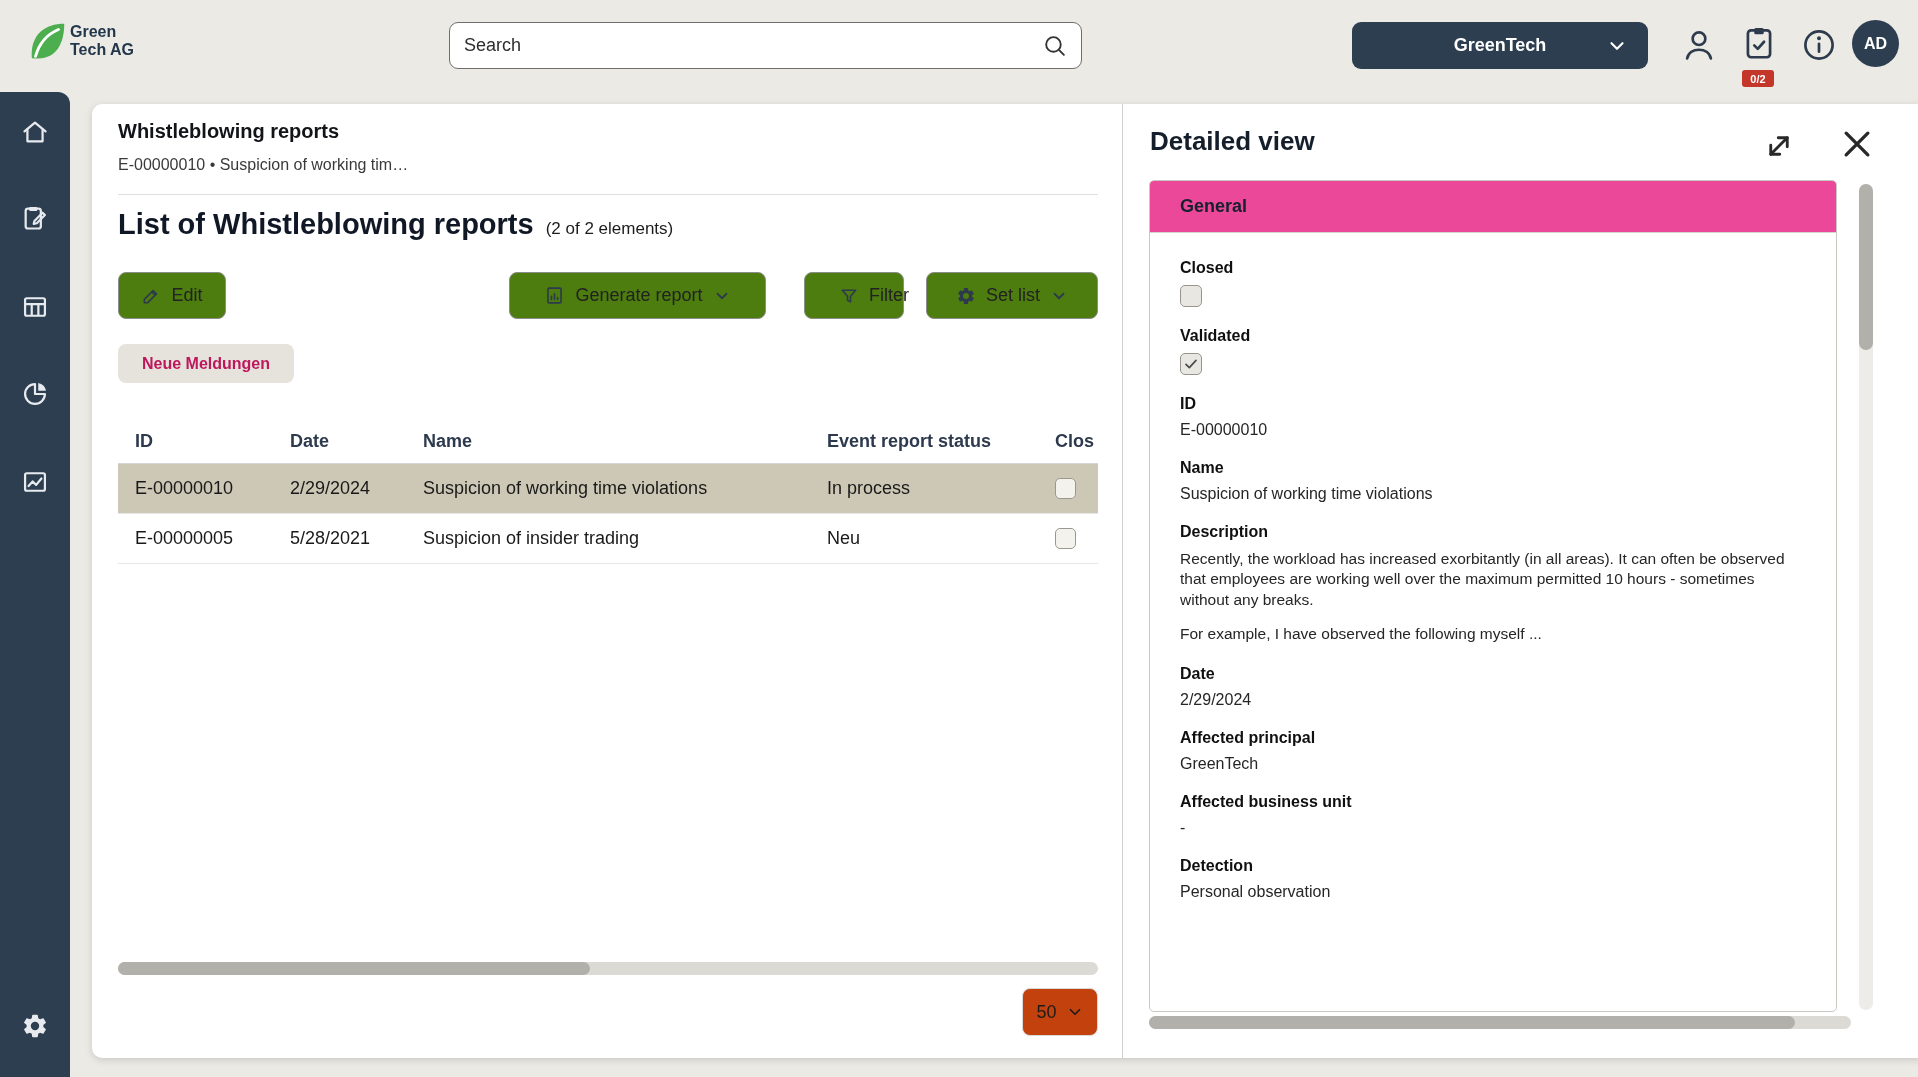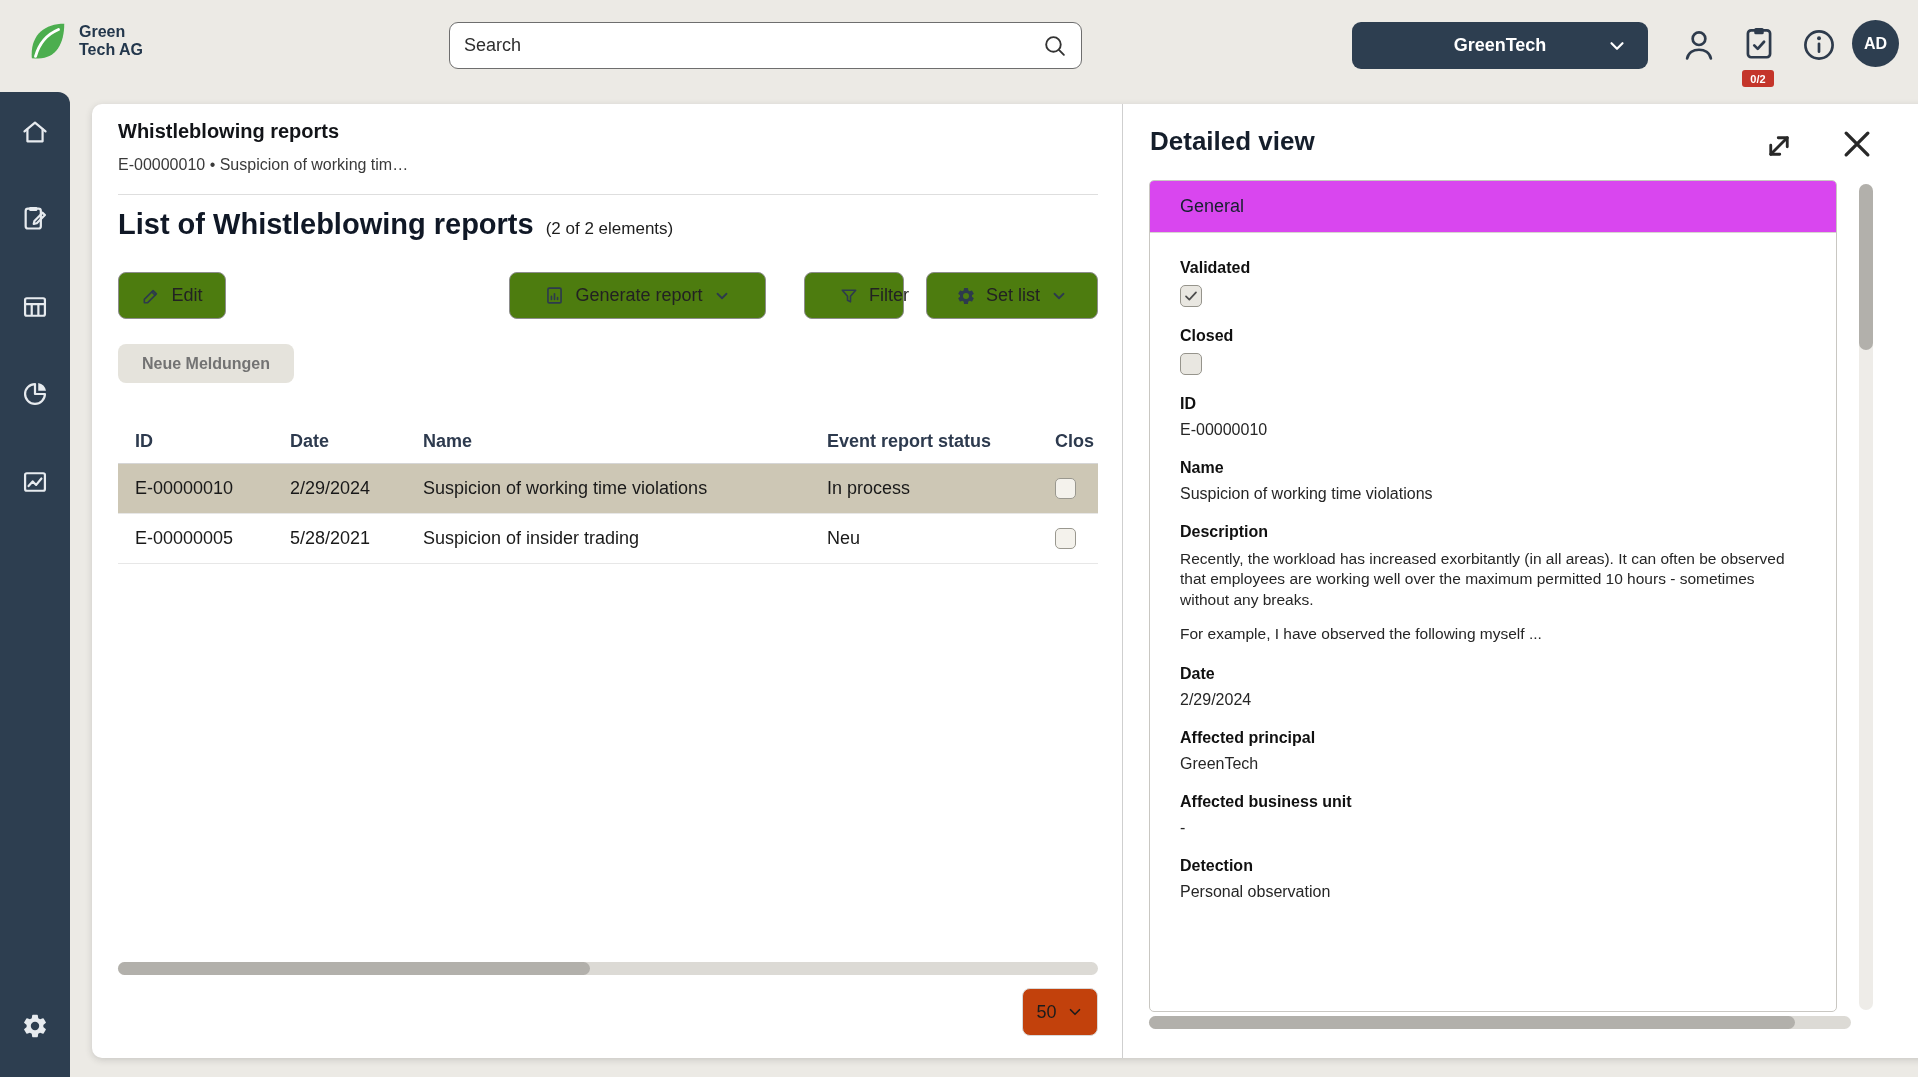--- a/index.html
+++ b/index.html
@@ -9,21 +9,21 @@
     background:#eceae5;
     font-family:"Liberation Sans", sans-serif;
     overflow:hidden;
     color:#1b1b1b;
   }
   svg { display:block; }
   button { font-family:inherit; cursor:pointer; background:none; border:none; }
 
   
   .topbar { position:absolute; left:0; top:0; width:1918px; height:92px; }
-  .logo { position:absolute; left:24px; top:18px; display:flex; align-items:center; gap:9px; cursor:pointer; }
+  .logo { position:absolute; left:24px; top:18px; display:flex; align-items:center; cursor:pointer; }
   .logo-text span { display:block; font-size:16px; font-weight:700; color:#23374c; line-height:1.12; }
   .search { position:absolute; left:449px; top:22px; width:633px; height:47px; background:#fff;
             border:1px solid #6e6e6e; border-radius:9px; display:flex; align-items:center; }
   .search input { flex:1; height:100%; border:none; outline:none; background:transparent;
                   font-size:18px; padding-left:14px; color:#222; font-family:inherit; }
   .search input::placeholder { color:#2e2e2e; opacity:1; }
   .search-icon-btn { margin-right:14px; color:#333; }
   .org-dropdown { position:absolute; left:1352px; top:22px; width:296px; height:47px;
                   background:#2d3e50; border-radius:9px; color:#fff; font-size:18px; font-weight:700;
                   display:flex; align-items:center; justify-content:center; }
@@ -67,21 +67,21 @@
          gap:10px; background:#4d7c0f; border:1px solid #8d8d8d; border-radius:8px;
          font-size:18px; color:#222; }
   .btn-edit { left:26px; width:108px; }
   .btn-generate { left:417px; width:257px; }
   .btn-filter { left:712px; width:100px;padding-left:40px; }
   .btn-setlist { left:834px; width:172px; }
   .btn svg { color:#2d3a4d; }
 
   .chip { position:absolute; left:26px; top:240px; height:39px; padding:0 24px;
           background:#e5e3dc; border-radius:8px; display:inline-flex; align-items:center;
-          font-size:16px; color:#737373; font-weight:700; }
+          font-size:16px; color:#be185d; font-weight:700; }
 
   .table { position:absolute; left:26px; top:316px; width:980px; }
   .thead, .trow { display:grid; grid-template-columns:155px 133px 404px 228px 60px; align-items:center; }
   .thead { height:44px; border-bottom:1px solid #d6d6d6; font-size:18px; font-weight:700; color:#2d3a4e; }
   .thead > div, .trow > div { padding-left:17px; white-space:nowrap; overflow:hidden; }
   .trow { height:50px; font-size:18px; color:#191919; border-bottom:1px solid #e7e7e7; cursor:pointer; }
   .trow.selected { background:#cdc7b5; }
   .row-check { width:21px; height:21px; border:1px solid #9a988f; border-radius:5px;
                background:#f4f2ec; margin-left:17px; padding:0 !important; }
 
@@ -95,23 +95,23 @@
                display:flex; align-items:center; justify-content:center; gap:9px;
                font-size:18px; color:#1c1c1c; }
 
   
   .detail-title { position:absolute; left:27px; top:22px; font-size:26px; font-weight:700; color:#151e2b; }
   .expand-btn { position:absolute; left:638px; top:24px; color:#282828; }
   .close-btn  { position:absolute; left:714px; top:20px; color:#282828; }
 
   .section-box { position:absolute; left:26px; top:76px; width:688px; height:832px;
                  border:1px solid #c9c7c2; border-radius:5px; background:#fff; overflow:hidden; }
-  .section-header { height:52px; background:#d946ef; border-bottom:1px solid #d7d5d0;
+  .section-header { height:52px; background:#ec4899; border-bottom:1px solid #d7d5d0;
                     display:flex; align-items:center; padding-left:30px;
-                    font-size:18px; font-weight:400; color:#16202e; }
+                    font-size:18px; font-weight:700; color:#16202e; }
   .fields { padding:26px 34px 0 30px; }
   .field { margin-bottom:20px; }
   .flabel { font-size:16px; font-weight:700; color:#101010; margin-bottom:8px; }
   .fvalue { font-size:16px; color:#262626; }
   .checkbox { width:22px; height:22px; border:1px solid #96948c; border-radius:5px;
               background:#e9e7e1; display:flex; align-items:center; justify-content:center; color:#4d4d4d; }
   .desc p { font-size:15.5px; line-height:1.32; color:#262626; margin-bottom:14px; }
 
   .v-scroll { position:absolute; left:736px; top:80px; width:14px; height:826px;
               background:#eeece8; border-radius:7px; cursor:pointer; }
@@ -349,34 +349,34 @@
       </svg>
     </button>
 
     <div class="section-box">
       <div class="section-header">
         <span>General</span>
       </div>
       <div class="fields">
 
         <div class="field">
+          <div class="flabel">Closed</div>
+          <div class="checkbox"></div>
+        </div>
+
+        <div class="field">
           <div class="flabel">Validated</div>
           <div class="checkbox">
             <svg width="16" height="16" viewBox="0 0 24 24" fill="none" stroke="currentColor" stroke-width="2.6" stroke-linecap="round" stroke-linejoin="round">
                 <path d="M4.5 12.5l5 5L19.5 6.5"></path>
               </svg>
           </div>
         </div>
 
         <div class="field">
-          <div class="flabel">Closed</div>
-          <div class="checkbox"></div>
-        </div>
-
-        <div class="field">
           <div class="flabel">ID</div>
           <div class="fvalue">E-00000010</div>
         </div>
 
         <div class="field">
           <div class="flabel">Name</div>
           <div class="fvalue">Suspicion of working time violations</div>
         </div>
 
         <div class="field desc">

